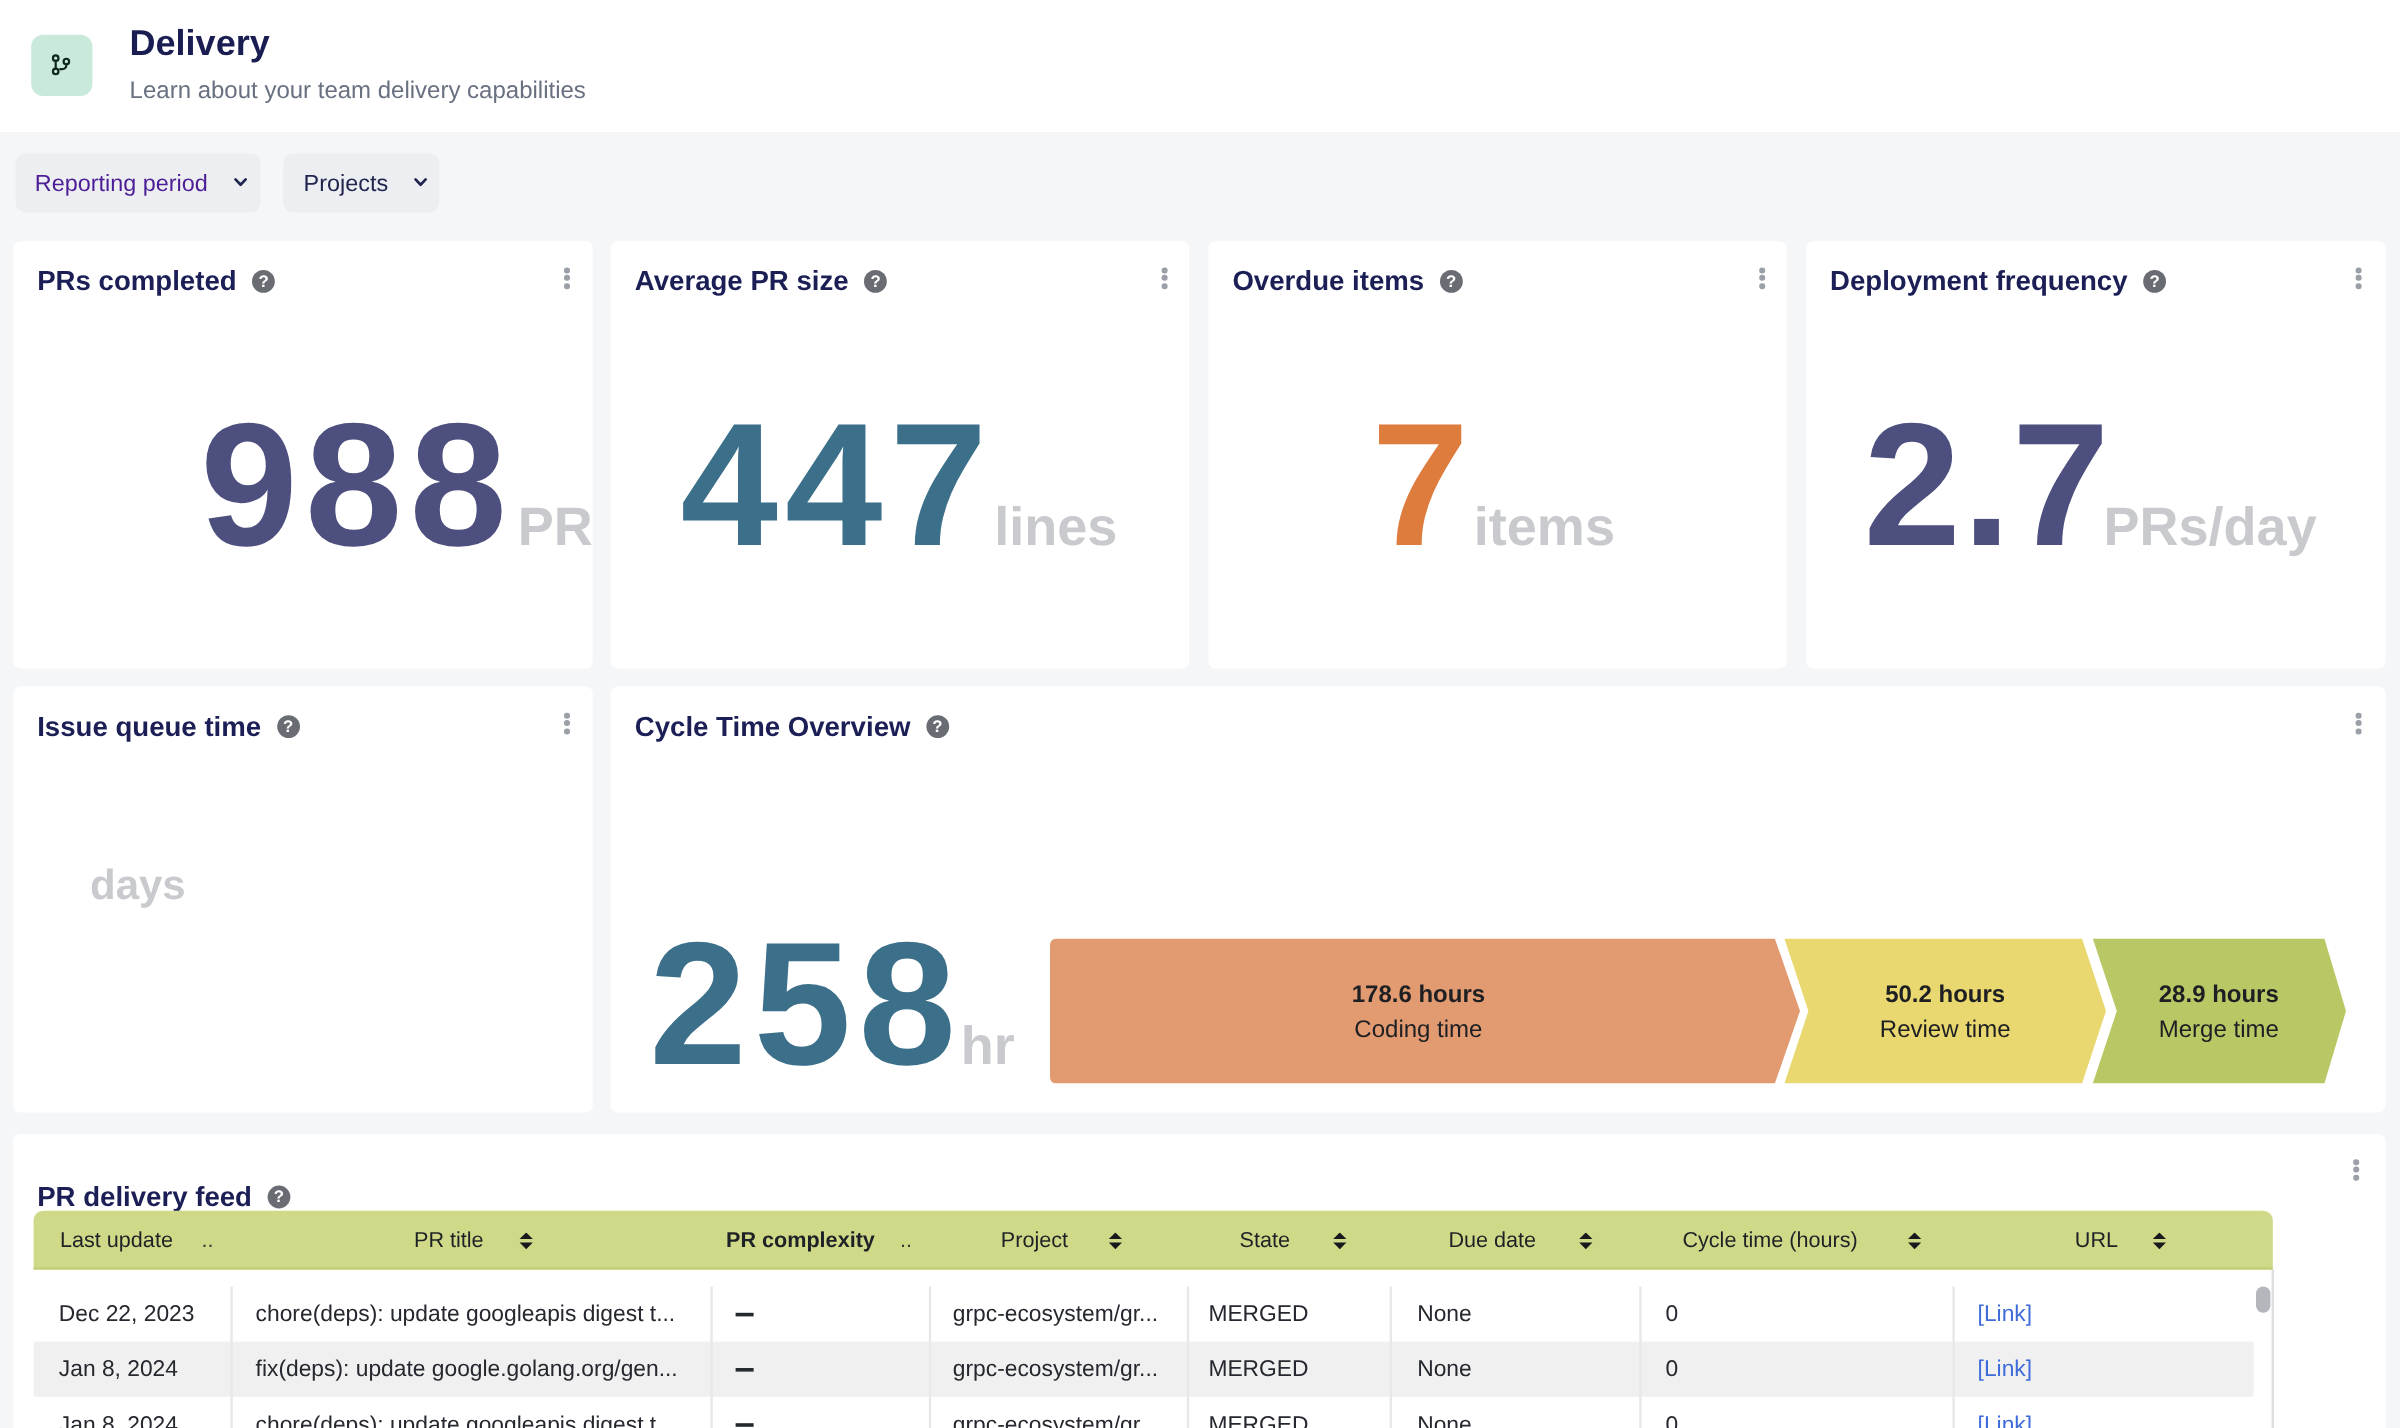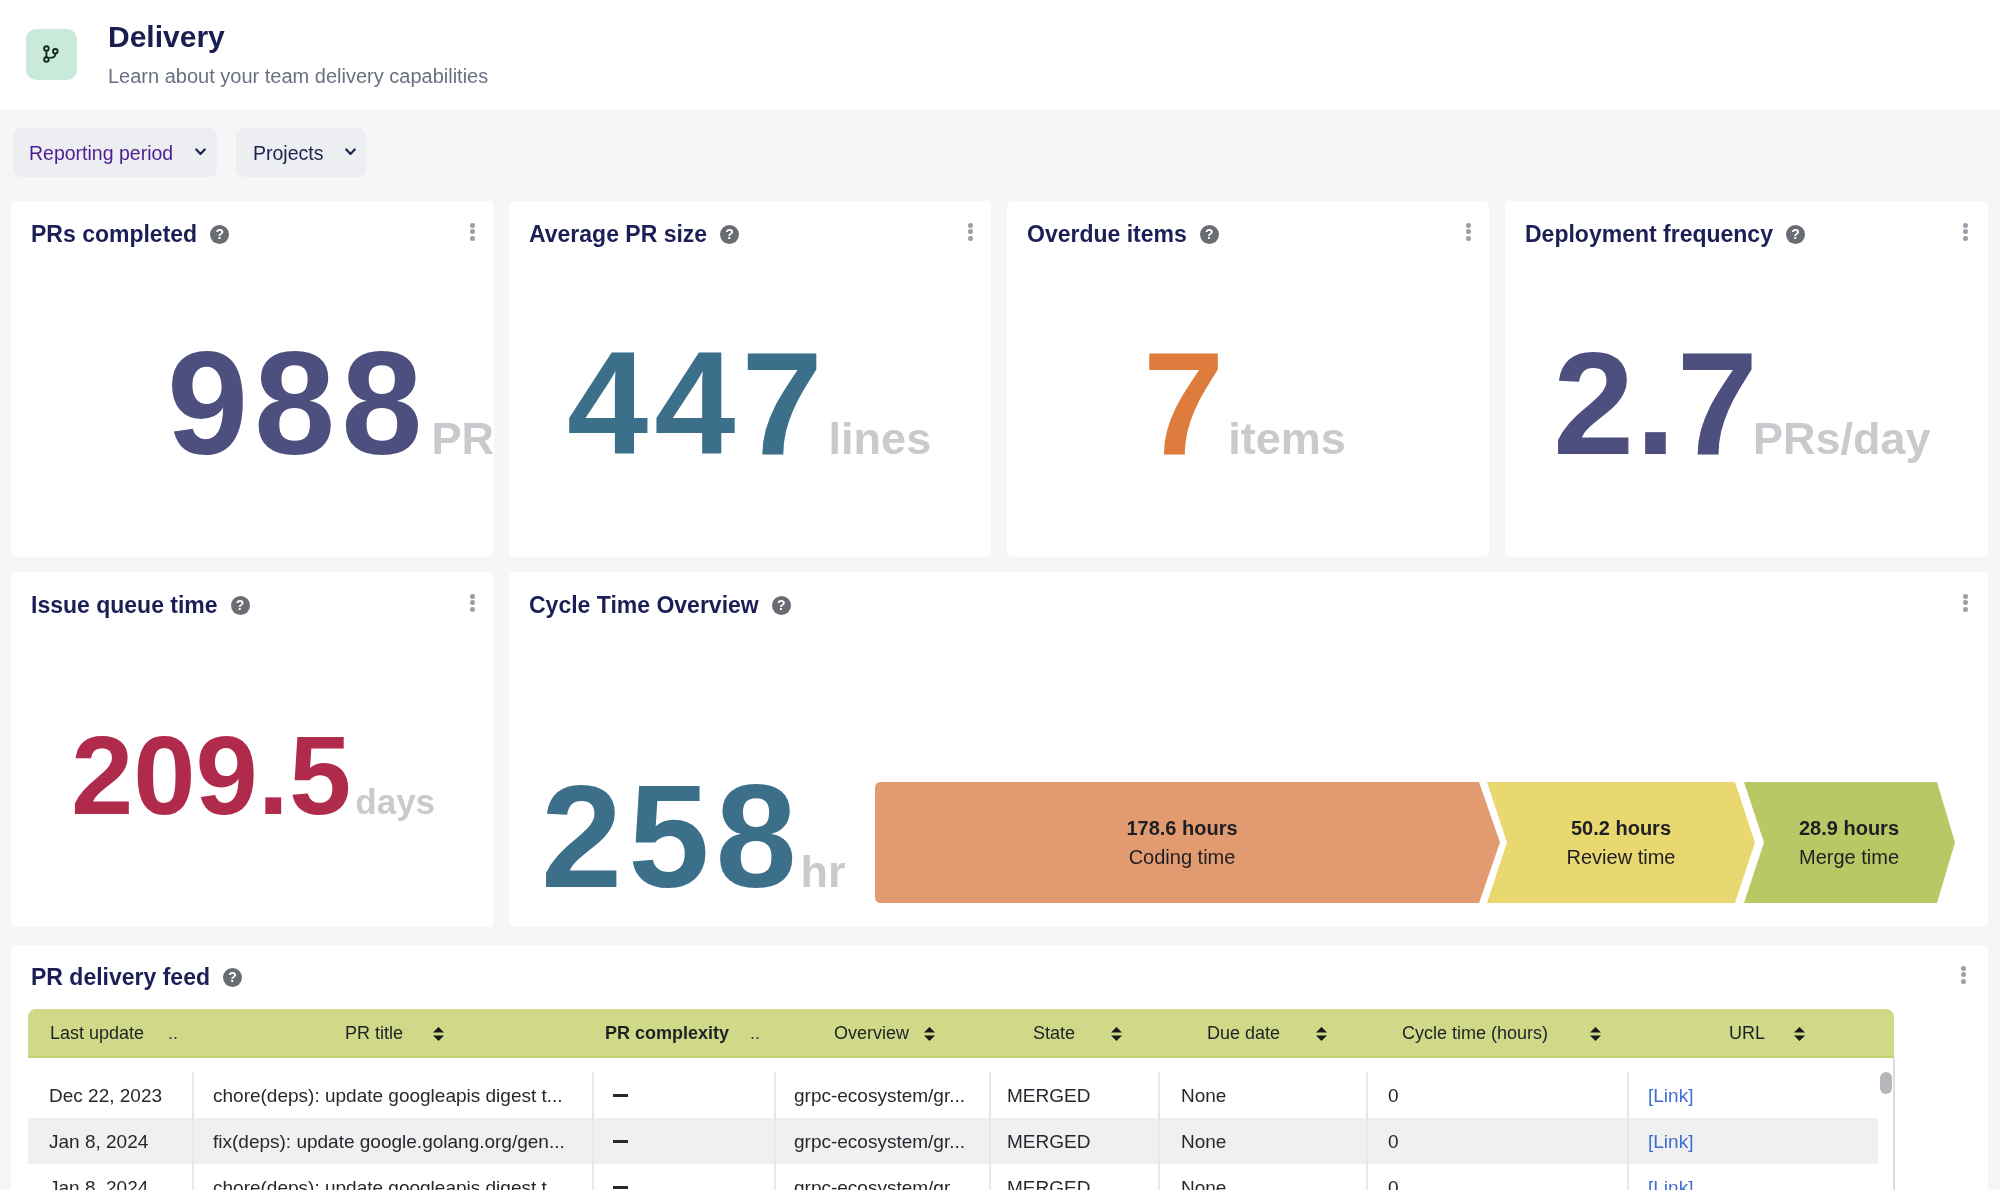--- a/index.html
+++ b/index.html
@@ -101,61 +101,60 @@
     <i></i>
     <i></i>
   </div>
 <div class="dots" style="left:1963px;top:594px;">
     <i></i>
     <i></i>
     <i></i>
   </div>
 
 <div class="num" style="left:11px;width:483px;top:720px;justify-content:flex-start;padding-left:60px;">
-    <span class="v" style="color:#b02a4c;font-size:112px;letter-spacing:0;">209.5</span>
     <span class="u" style="margin-left:4px;font-size:35px;">days</span>
   </div>
 <div class="num" style="left:509px;width:460px;top:764px;justify-content:flex-start;padding-left:32px;">
     <span class="v" style="color:#3c708a;">258</span>
     <span class="u" style="margin-left:-2px;">hr</span>
   </div>
 
 <svg class="abs" style="left:875px;top:782px;" width="1085" height="121" viewBox="0 0 1085 121">
   <path d="M6 0 H604 L625 60.5 L604 121 H6 Q0 121 0 115 V6 Q0 0 6 0 Z" fill="#e29b71"></path>
   <path d="M612 0 H860 L880 60.5 L860 121 H612 L632 60.5 Z" fill="#e9d76f"></path>
   <path d="M869 0 H1062 L1080 60.5 L1062 121 H869 L889 60.5 Z" fill="#b9c765"></path>
   <text x="307" y="53" text-anchor="middle" font-size="20" font-weight="bold" fill="#1d1f23">178.6 hours</text>
   <text x="307" y="82" text-anchor="middle" font-size="20" fill="#1d1f23">Coding time</text>
   <text x="746" y="53" text-anchor="middle" font-size="20" font-weight="bold" fill="#1d1f23">50.2 hours</text>
   <text x="746" y="82" text-anchor="middle" font-size="20" fill="#1d1f23">Review time</text>
   <text x="974" y="53" text-anchor="middle" font-size="20" font-weight="bold" fill="#1d1f23">28.9 hours</text>
   <text x="974" y="82" text-anchor="middle" font-size="20" fill="#1d1f23">Merge time</text>
 </svg>
 
 <div class="card" style="left:11px;top:945px;width:1977px;height:260px;border-radius:6px 6px 0 0;"></div>
-<div class="ctitle" style="left:31px;top:964px;font-size:23px;">PR delivery feed<span class="help">?</span></div>
+<div class="ctitle" style="left:31px;top:984px;font-size:23px;">PR delivery feed<span class="help">?</span></div>
 <div class="dots" style="left:1961px;top:966px;">
     <i></i>
     <i></i>
     <i></i>
   </div>
 
 <div class="abs" style="left:28px;top:1009px;width:1866px;height:49px;background:#cfd987;border-radius:8px 8px 0 0;"></div>
 
 <div class="abs hdr" style="left:28px;top:1009px;width:1866px;height:49px;font-size:18px;color:#1e2126;">
   <span class="abs" style="left:22px;top:14px;">Last update</span>
   <span class="abs" style="left:140px;top:14px;color:#3a3d33;">..</span>
   <span class="abs" style="left:317px;top:14px;">PR title</span>
   <svg class="abs" style="left:404px;top:18px;" width="13" height="14" viewBox="0 0 13 14">
       <path d="M6.5 0 L12 5.5 H1 Z" fill="#17191d"></path>
       <path d="M6.5 14 L1 8.5 H12 Z" fill="#17191d"></path>
     </svg>
   <span class="abs" style="left:577px;top:14px;font-weight:bold;">PR complexity</span>
   <span class="abs" style="left:722px;top:14px;color:#3a3d33;">..</span>
-  <span class="abs" style="left:806px;top:14px;">Overview</span>
+  <span class="abs" style="left:806px;top:14px;">Project</span>
   <svg class="abs" style="left:895px;top:18px;" width="13" height="14" viewBox="0 0 13 14">
       <path d="M6.5 0 L12 5.5 H1 Z" fill="#17191d"></path>
       <path d="M6.5 14 L1 8.5 H12 Z" fill="#17191d"></path>
     </svg>
   <span class="abs" style="left:1005px;top:14px;">State</span>
   <svg class="abs" style="left:1082px;top:18px;" width="13" height="14" viewBox="0 0 13 14">
       <path d="M6.5 0 L12 5.5 H1 Z" fill="#17191d"></path>
       <path d="M6.5 14 L1 8.5 H12 Z" fill="#17191d"></path>
     </svg>
   <span class="abs" style="left:1179px;top:14px;">Due date</span>

